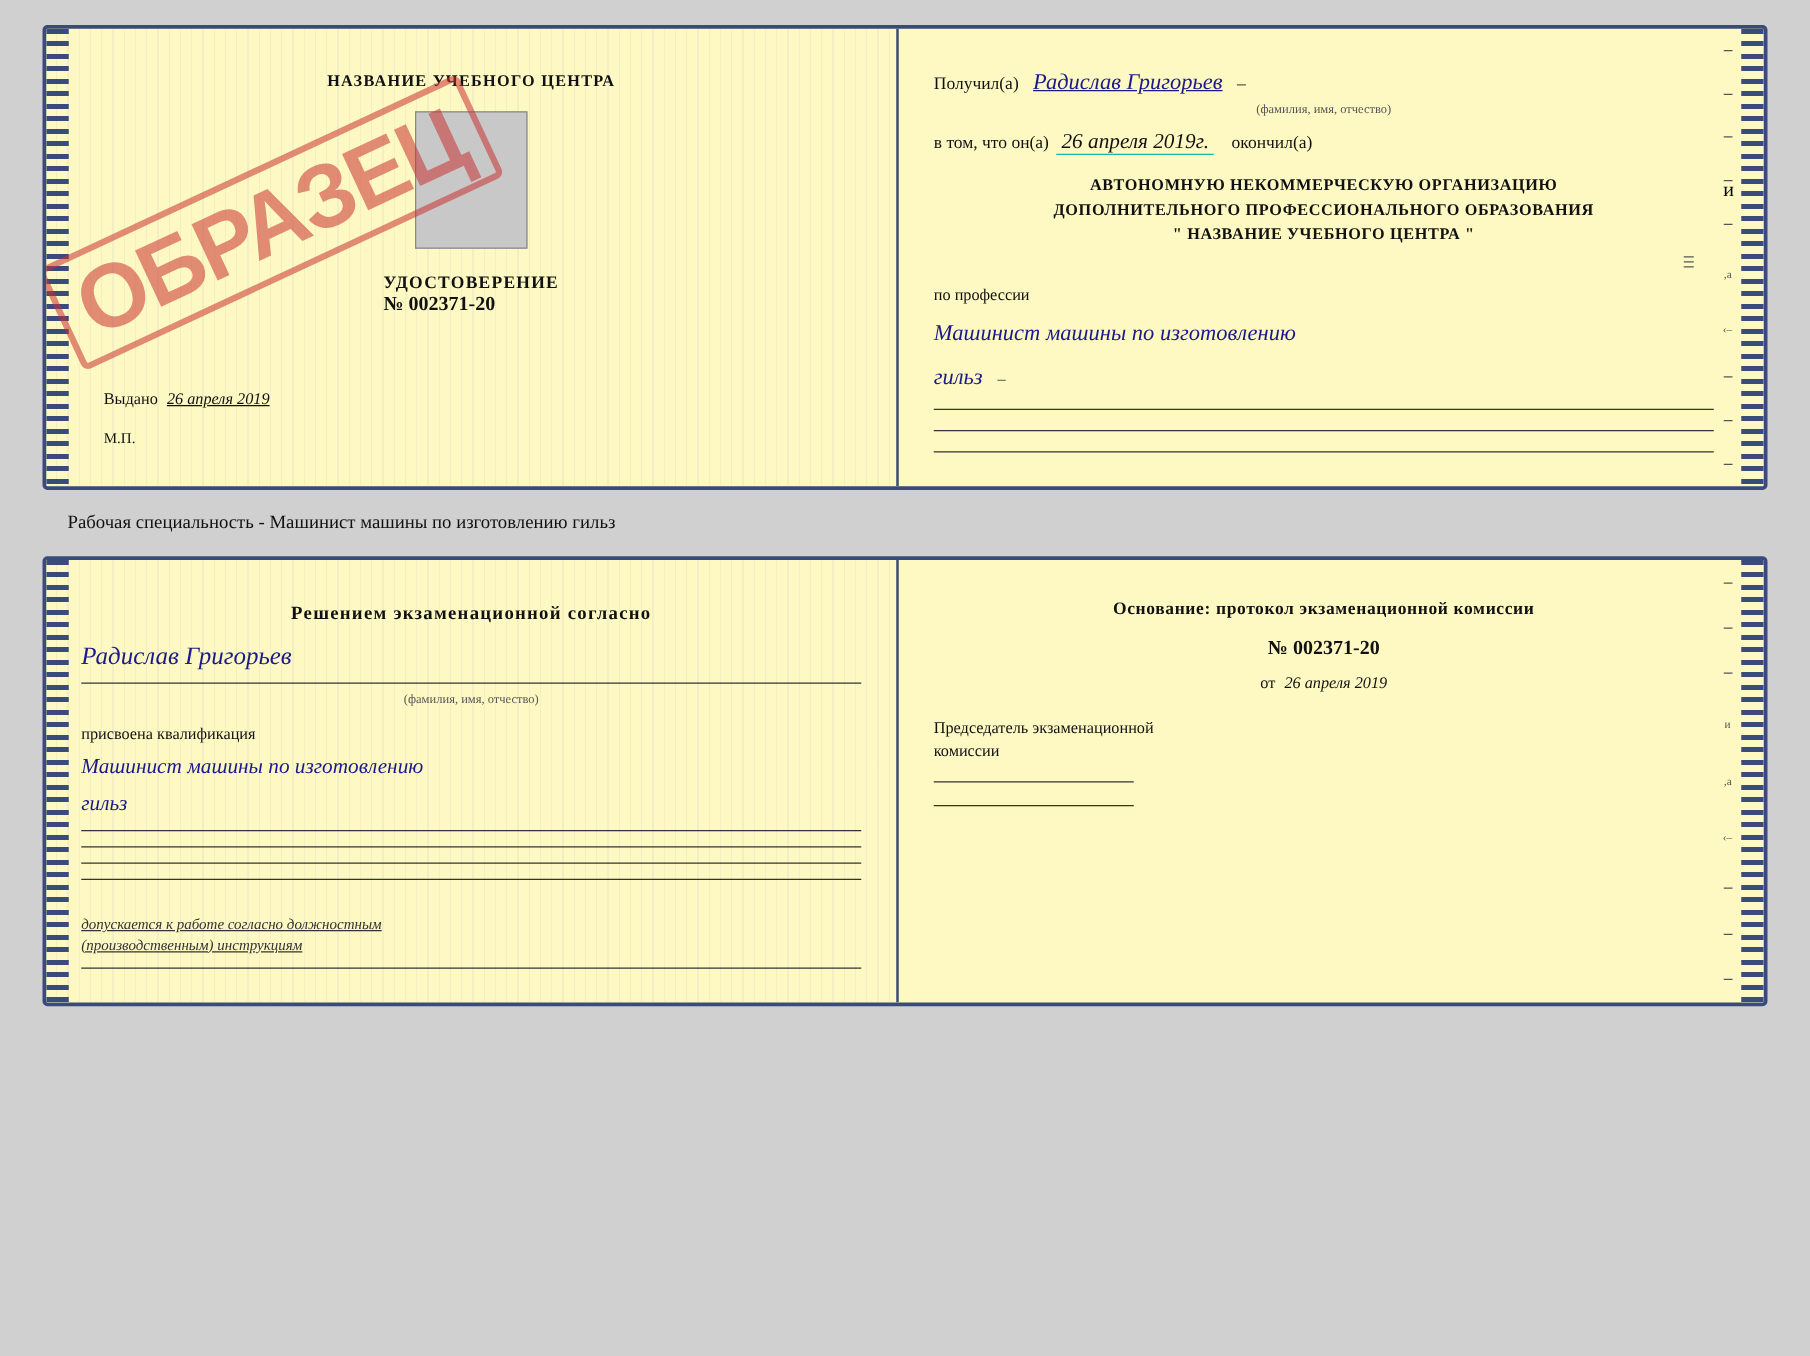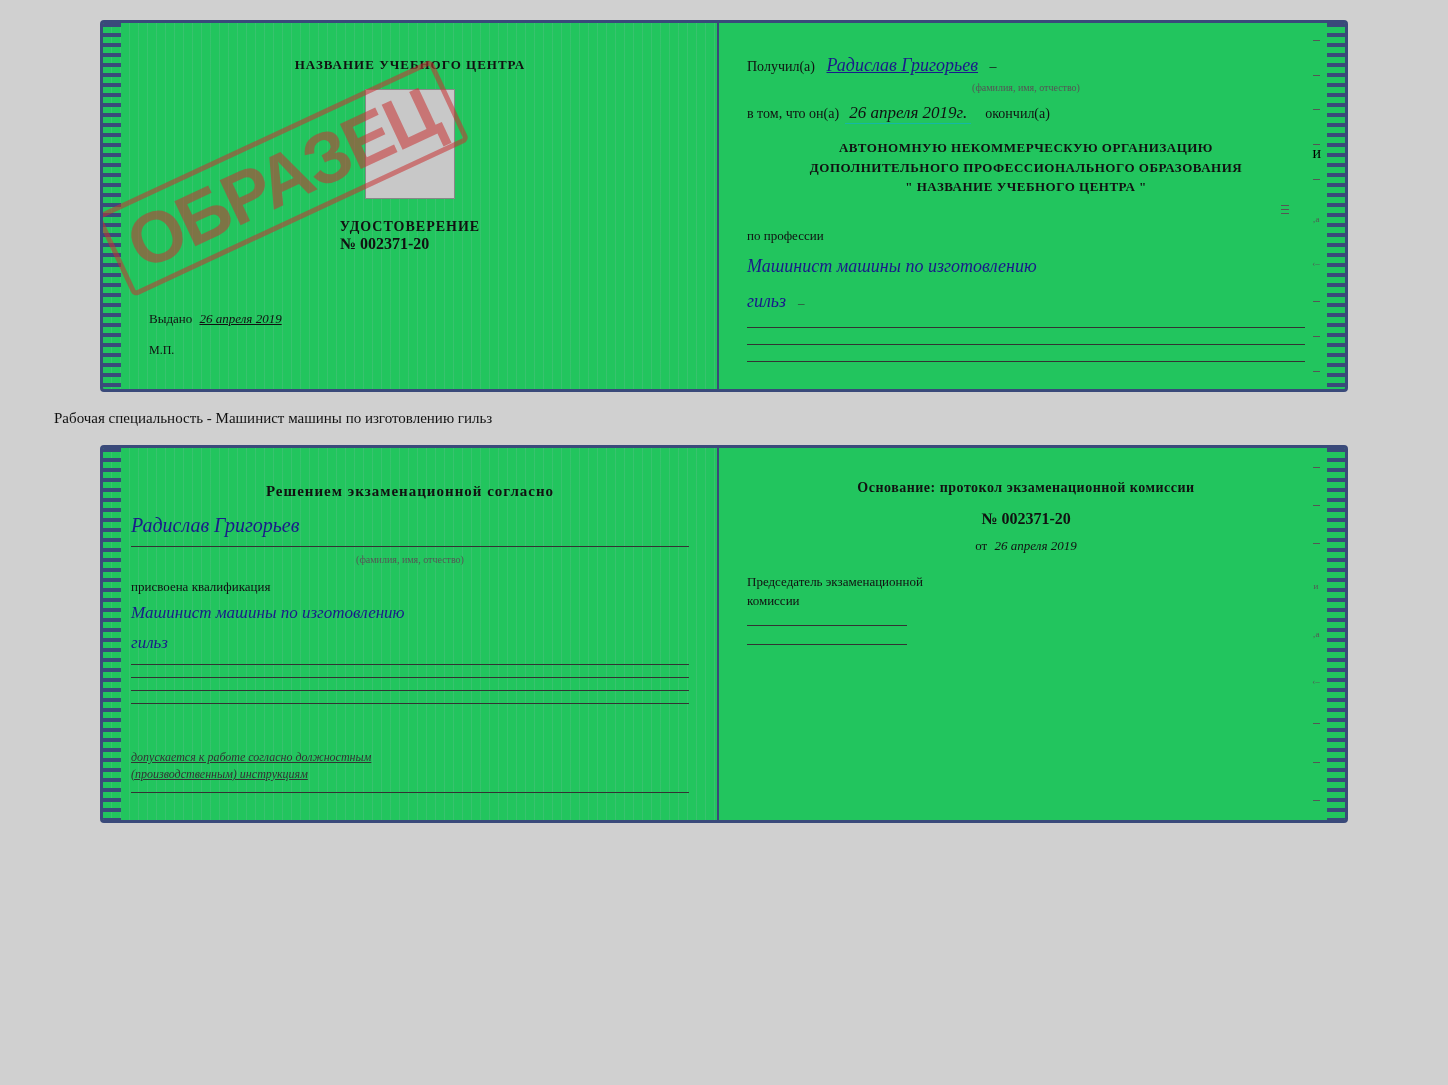--- a/index.html
+++ b/index.html
@@ -10,25 +10,25 @@
       min-height: 1085px;
       display: flex;
       flex-direction: column;
       align-items: center;
       padding: 20px;
       gap: 18px;
     }
 
     
     .document-card {
-      background: #22c55e;
+      background: #fef9c3;
       border: 3px solid #3a4a7a;
       border-radius: 4px;
       display: flex;
-      width: 1248px;
+      width: 1380px;
       min-height: 310px;
       position: relative;
       overflow: hidden;
     }
 
     .doc-left, .doc-right {
       flex: 1;
       padding: 24px 28px;
       position: relative;
     }
@@ -276,21 +276,21 @@
       font-size: 17px;
       font-style: italic;
       color: #1a1a8a;
       font-family: 'Segoe Script', 'Brush Script MT', cursive;
       line-height: 1.4;
     }
 
     .admit-text {
       font-size: 12px;
       color: #333;
-      margin-top: 36px;
+      margin-top: 18px;
       font-style: italic;
       text-decoration: underline;
       line-height: 1.4;
     }
 
     
     .bottom-card .doc-right {
       padding-right: 40px;
       display: flex;
       flex-direction: column;

